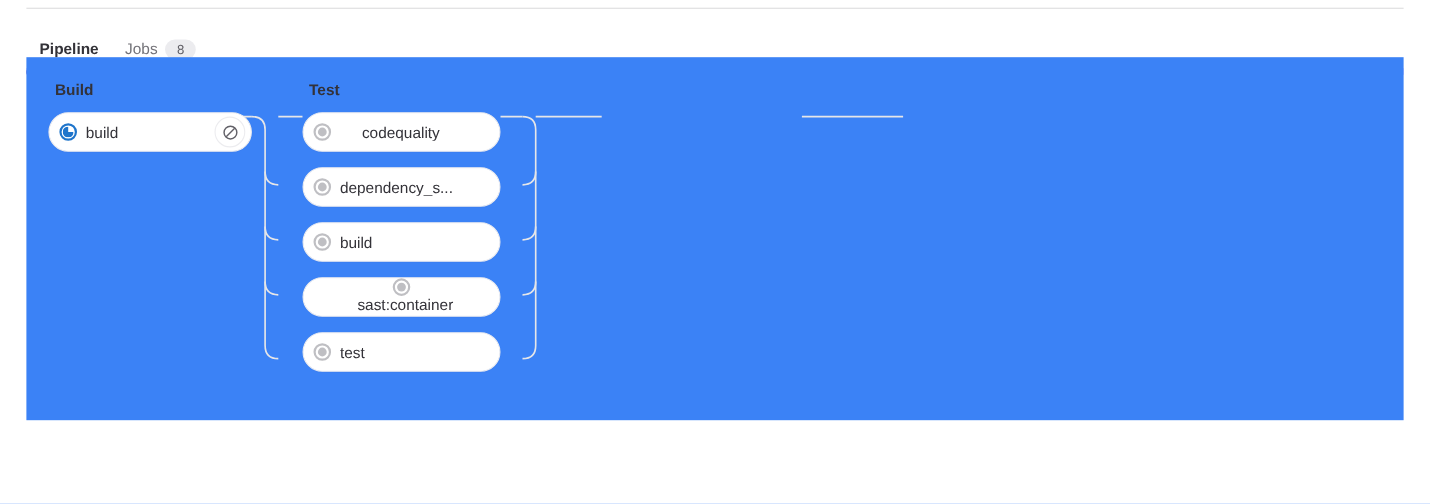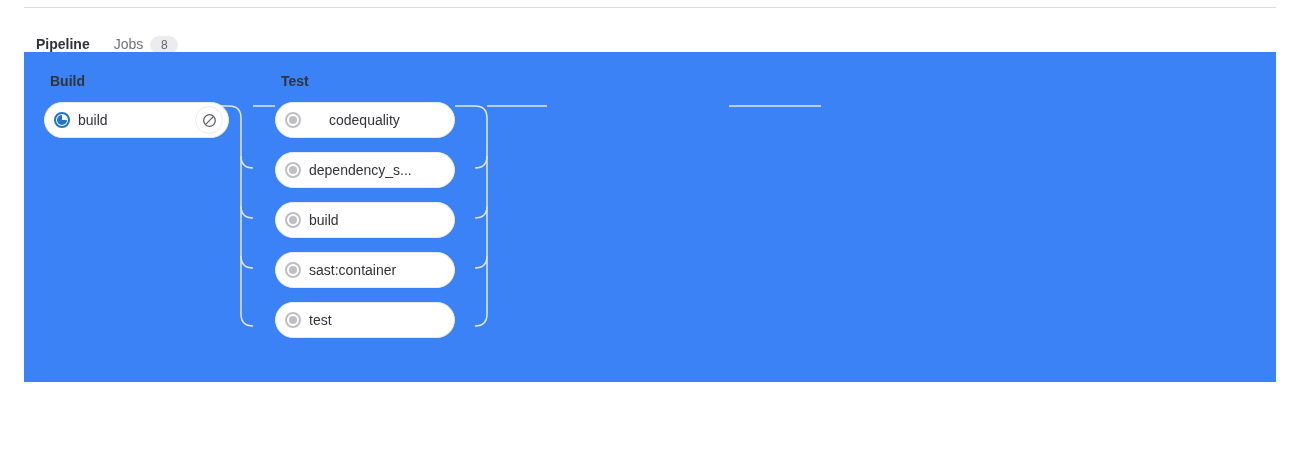--- a/index.html
+++ b/index.html
@@ -255,25 +255,25 @@
       <span class="job-name">codequality</span>
     </div>
     <div class="job" style="width:180px;">
       <span class="status-icon status-created"></span>
       <span class="job-name">dependency_s...</span>
     </div>
     <div class="job" style="width:180px;">
       <span class="status-icon status-created"></span>
       <span class="job-name">build</span>
     </div>
+    <div class="job" style="width:180px;flex-direction:column;">
+      <span class="status-icon status-created"></span>
+      <span class="job-name">sast:container</span>
+    </div>
     <div class="job" style="width:180px;">
       <span class="status-icon status-created"></span>
-      <span class="job-name">sast:container</span>
-    </div>
-    <div class="job" style="width:180px;">
-      <span class="status-icon status-created"></span>
       <span class="job-name">test</span>
     </div>
   </div>
 
 
 
 </div>
 
 </body></html>

